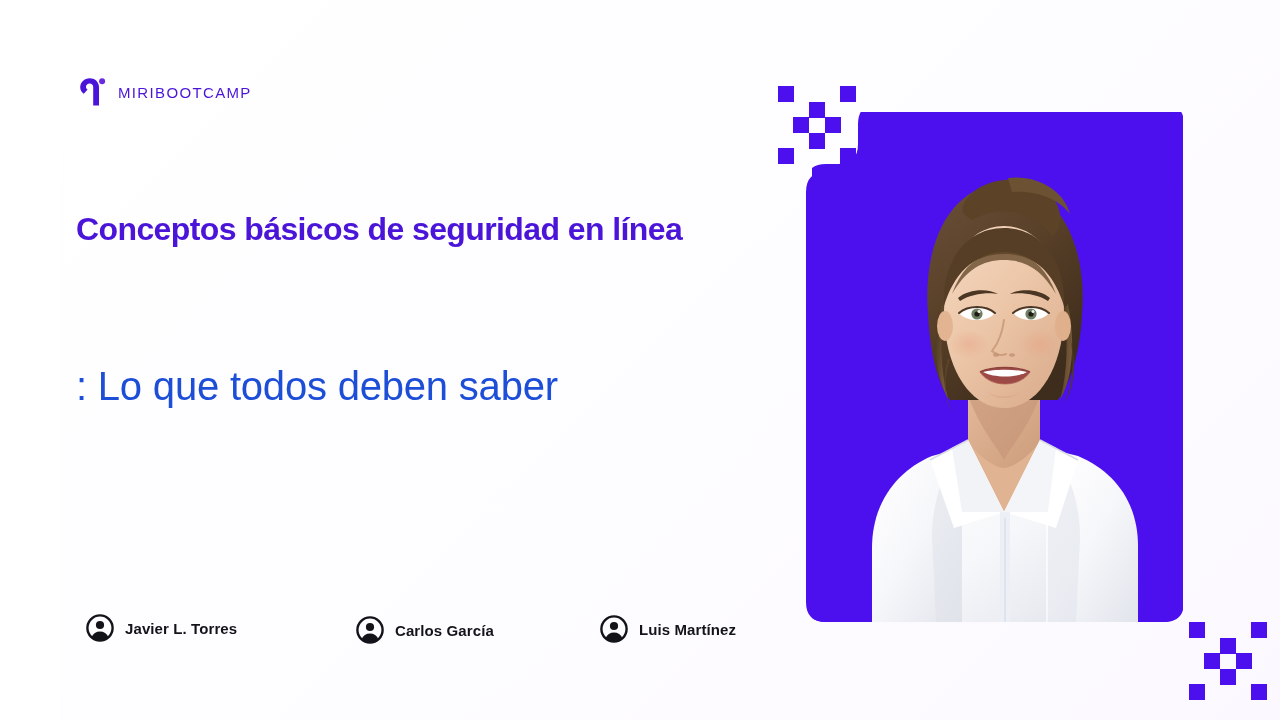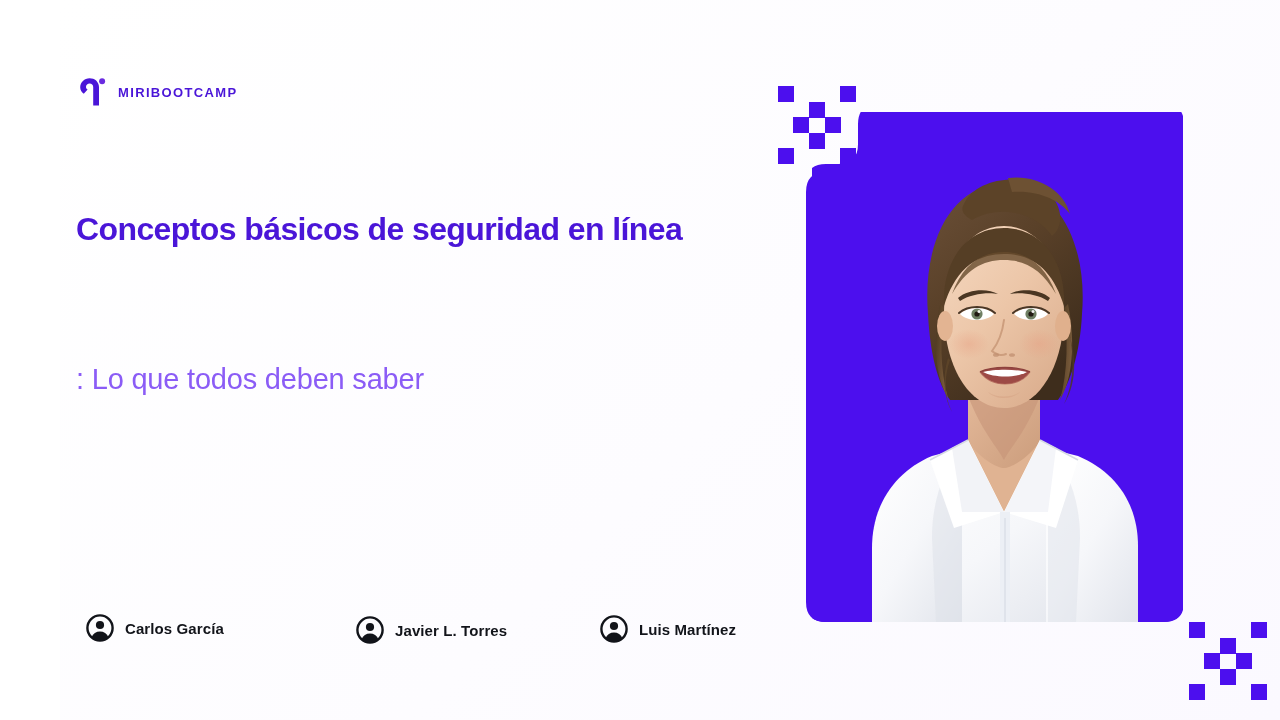--- a/index.html
+++ b/index.html
@@ -46,22 +46,22 @@
     gap: 11px;
     height: 32px;
   }
   .brand-mark {
     width: 30px;
     height: 30px;
     display: block;
     flex: none;
   }
   .brand-name {
-    font-size: 13px;
-    font-weight: 700;
+    font-size: 15px;
+    font-weight: 400;
     letter-spacing: 1.35px;
     color: #4a15d8;
     line-height: 1;
     white-space: nowrap;
   }
 
   
   .headline {
     position: absolute;
     left: 76px;
@@ -73,25 +73,25 @@
     letter-spacing: -0.6px;
     color: #4a15d8;
   }
 
   
   .subtitle {
     position: absolute;
     left: 76px;
     top: 362px;
     width: 700px;
-    font-size: 29px;
+    font-size: 40px;
     font-weight: 400;
     line-height: 1.2;
     letter-spacing: -0.2px;
-    color: #8b5cf6;
+    color: #1d4ed8;
   }
 
   
   .authors {
     position: absolute;
     left: 86px;
     top: 608px;
     width: 700px;
     height: 46px;
   }
@@ -160,42 +160,42 @@
       <circle cx="25.1" cy="4.3" r="3.0" fill="#6a2be0"></circle>
     </svg>
     <span class="brand-name">MIRIBOOTCAMP</span>
   </div>
 
   <h1 class="headline">Conceptos básicos de seguridad en línea</h1>
 
   <p class="subtitle">: Lo que todos deben saber</p>
 
   <div class="authors">
+    <div class="author">
+      <svg class="avatar-icon" viewBox="0 0 28 28">
+        <circle cx="14" cy="14" r="12.6" fill="none" stroke="#12141a" stroke-width="2.4"></circle>
+        <circle cx="14" cy="11.0" r="4.1" fill="#12141a"></circle>
+        <path d="M5.6 23.2 C7.0 19.6 10.2 17.6 14 17.6 C17.8 17.6 21.0 19.6 22.4 23.2 C20.2 25.2 17.3 26.4 14 26.4 C10.7 26.4 7.8 25.2 5.6 23.2 Z" fill="#12141a"></path>
+      </svg>
+      <span class="author-name">Javier L. Torres</span>
+    </div>
     <div class="author">
       <svg class="avatar-icon" viewBox="0 0 28 28">
         <circle cx="14" cy="14" r="12.6" fill="none" stroke="#12141a" stroke-width="2.4"></circle>
         <circle cx="14" cy="11.0" r="4.1" fill="#12141a"></circle>
         <path d="M5.6 23.2 C7.0 19.6 10.2 17.6 14 17.6 C17.8 17.6 21.0 19.6 22.4 23.2 C20.2 25.2 17.3 26.4 14 26.4 C10.7 26.4 7.8 25.2 5.6 23.2 Z" fill="#12141a"></path>
       </svg>
       <span class="author-name">Carlos García</span>
     </div>
     <div class="author">
       <svg class="avatar-icon" viewBox="0 0 28 28">
         <circle cx="14" cy="14" r="12.6" fill="none" stroke="#12141a" stroke-width="2.4"></circle>
         <circle cx="14" cy="11.0" r="4.1" fill="#12141a"></circle>
         <path d="M5.6 23.2 C7.0 19.6 10.2 17.6 14 17.6 C17.8 17.6 21.0 19.6 22.4 23.2 C20.2 25.2 17.3 26.4 14 26.4 C10.7 26.4 7.8 25.2 5.6 23.2 Z" fill="#12141a"></path>
       </svg>
-      <span class="author-name">Javier L. Torres</span>
-    </div>
-    <div class="author">
-      <svg class="avatar-icon" viewBox="0 0 28 28">
-        <circle cx="14" cy="14" r="12.6" fill="none" stroke="#12141a" stroke-width="2.4"></circle>
-        <circle cx="14" cy="11.0" r="4.1" fill="#12141a"></circle>
-        <path d="M5.6 23.2 C7.0 19.6 10.2 17.6 14 17.6 C17.8 17.6 21.0 19.6 22.4 23.2 C20.2 25.2 17.3 26.4 14 26.4 C10.7 26.4 7.8 25.2 5.6 23.2 Z" fill="#12141a"></path>
-      </svg>
       <span class="author-name">Luis Martínez</span>
     </div>
   </div>
 
   <div class="photo-panel">
     <svg class="panel-svg" viewBox="0 0 377 510" preserveAspectRatio="none">
       <defs>
         <clipPath id="panelClip">
           <path d="M72 0 L357 0 Q377 0 377 20 L377 490 Q377 510 357 510 L20 510 Q0 510 0 490 L0 80 Q0 60 20 60 L32 60 Q52 60 52 40 L52 20 Q52 0 72 0 Z"></path>
         </clipPath>

